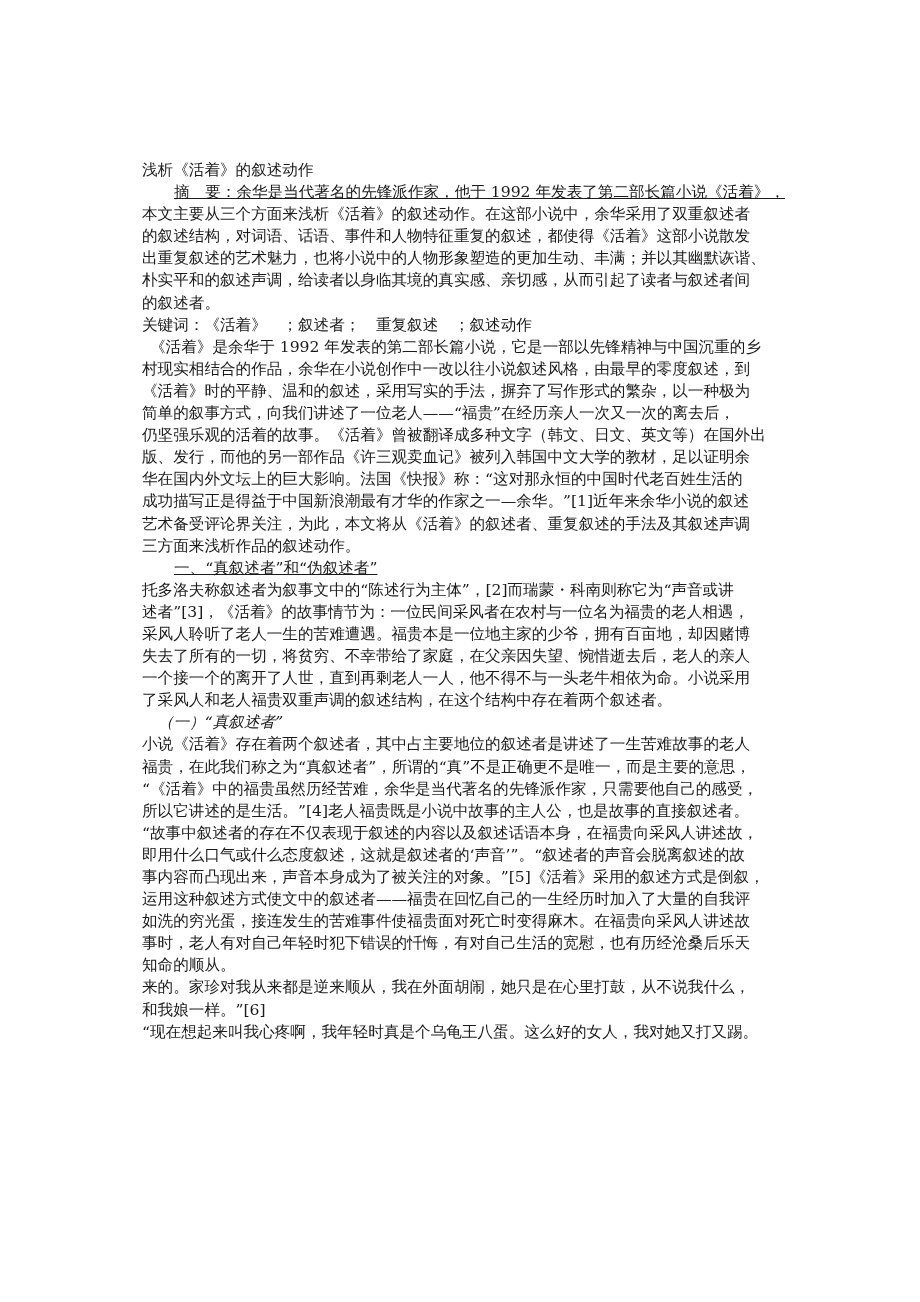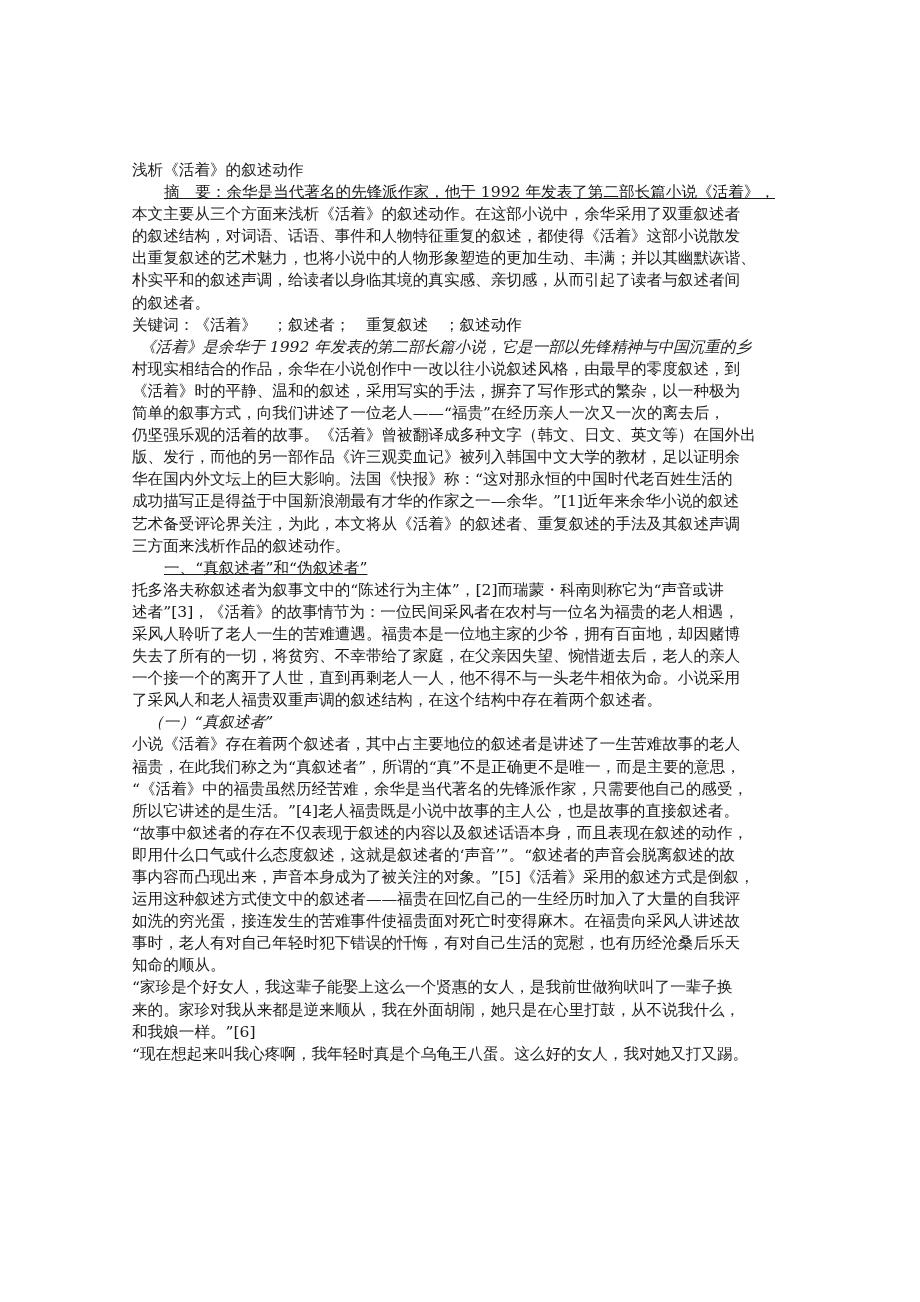--- a/index.html
+++ b/index.html
@@ -1,28 +1,28 @@
 <!DOCTYPE html>
 <html><head>
 <meta charset="utf-8">
 <style>
   html, body { margin: 0; padding: 0; background: #ffffff; }
   body { width: 920px; height: 1302px; position: relative; overflow: hidden; }
   .page {
     position: absolute;
-    left: 132px;
+    left: 142px;
     top: 159px;
     width: 660px;
     font-family: "DejaVu Serif", "Liberation Serif", serif;
     font-size: 15.6px;
     line-height: 22.1px;
     color: #1a1a1a;
   }
   .line { white-space: nowrap; height: 22.1px; }
-  .indent1 { padding-left: 8px; font-style: italic; }
+  .indent1 { padding-left: 8px; }
   .indent2 { padding-left: 32px; text-decoration: underline; }
   .indent3 { padding-left: 16px; font-style: italic; }
 </style>
 </head>
 <body>
 
 <div class="page">
   <div class="line">浅析《活着》的叙述动作</div>
 
   <div>
@@ -60,31 +60,30 @@
     <div class="line">了采风人和老人福贵双重声调的叙述结构，在这个结构中存在着两个叙述者。</div>
   </div>
 
   <div class="line indent3">（一）“真叙述者”</div>
 
   <div>
     <div class="line">小说《活着》存在着两个叙述者，其中占主要地位的叙述者是讲述了一生苦难故事的老人</div>
     <div class="line">福贵，在此我们称之为“真叙述者”，所谓的“真”不是正确更不是唯一，而是主要的意思，</div>
     <div class="line">“《活着》中的福贵虽然历经苦难，余华是当代著名的先锋派作家，只需要他自己的感受，</div>
     <div class="line">所以它讲述的是生活。”[4]老人福贵既是小说中故事的主人公，也是故事的直接叙述者。</div>
-    <div class="line">“故事中叙述者的存在不仅表现于叙述的内容以及叙述话语本身，而且表现在叙述的动作，</div>
+    <div class="line">“故事中叙述者的存在不仅表现于叙述的内容以及叙述话语本身，在福贵向采风人讲述故，</div>
     <div class="line">即用什么口气或什么态度叙述，这就是叙述者的‘声音’”。“叙述者的声音会脱离叙述的故</div>
     <div class="line">事内容而凸现出来，声音本身成为了被关注的对象。”[5]《活着》采用的叙述方式是倒叙，</div>
     <div class="line">运用这种叙述方式使文中的叙述者——福贵在回忆自己的一生经历时加入了大量的自我评</div>
     <div class="line">如洗的穷光蛋，接连发生的苦难事件使福贵面对死亡时变得麻木。在福贵向采风人讲述故</div>
     <div class="line">事时，老人有对自己年轻时犯下错误的忏悔，有对自己生活的宽慰，也有历经沧桑后乐天</div>
     <div class="line">知命的顺从。</div>
   </div>
 
   <div>
-    <div class="line">“家珍是个好女人，我这辈子能娶上这么一个贤惠的女人，是我前世做狗吠叫了一辈子换</div>
     <div class="line">来的。家珍对我从来都是逆来顺从，我在外面胡闹，她只是在心里打鼓，从不说我什么，</div>
     <div class="line">和我娘一样。”[6]</div>
   </div>
 
   <div>
     <div class="line">“现在想起来叫我心疼啊，我年轻时真是个乌龟王八蛋。这么好的女人，我对她又打又踢。</div>
   </div>
 </div>
 
 </body></html>

